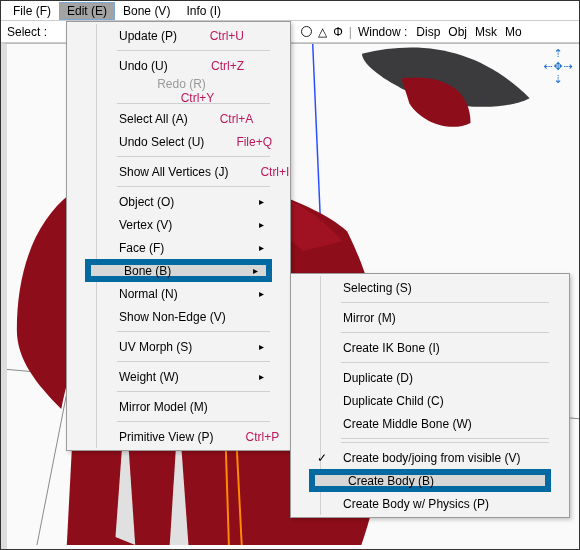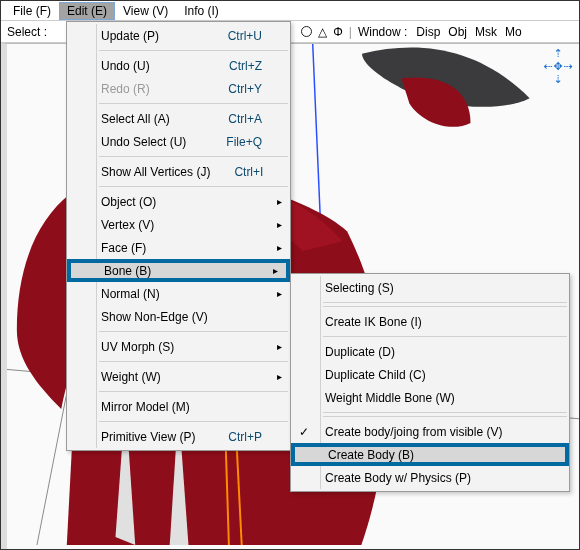--- a/index.html
+++ b/index.html
@@ -69,21 +69,21 @@
   grid-template-rows: repeat(3,1fr);
   color: #1a6fd1;
   font-size: 11px;
 }
 .nav-widget div { display:flex; align-items:center; justify-content:center; }
 .menu {
   position: absolute;
   background: #f3f3f3;
   border: 1px solid #9a9a9a;
   box-shadow: 2px 2px 4px rgba(0,0,0,.2);
-  padding: 2px 0;
+  padding: 2px 18px;
   z-index: 100;
 }
 .menu .gutter {
   position: absolute; left: 2px; top: 2px; bottom: 2px; width: 26px;
   background: #f3f3f3;
 }
 .menu .rule {
   position: absolute; left: 29px; top: 2px; bottom: 2px; width: 1px;
   background: #d0d0d0;
 }
@@ -91,30 +91,30 @@
   position: relative;
   display: flex;
   align-items: center;
   height: 23px;
   padding: 0 28px 0 34px;
   white-space: nowrap;
   cursor: default;
   z-index: 1;
 }
 .menu-item .label { flex: 1; }
-.menu-item .shortcut { color: #0c4a6e; margin-left: 24px; }
-.menu-item.disabled { color: #9a9a9a; }
+.menu-item .shortcut { color: #be185d; margin-left: 32px; }
+.menu-item.disabled { color: #9a9a9a; flex-direction: column; }
 .menu-item.has-sub::after {
   content: "▸";
   font-size: 10px;
   position: absolute; right: 8px;
 }
 .menu-item.highlight {
   background: #d7d7d7;
-  border: 4px solid #0369a1;
+  border: 6px solid #0369a1;
   height: 23px;
   padding: 0 27px 0 33px;
 }
 .menu-sep {
   height: 1px;
   background: #d0d0d0;
   margin: 3px 2px 3px 32px;
   position: relative; z-index: 1;
 }
 .check {
@@ -124,21 +124,21 @@
 #bone-menu { left: 289px; top: 272px; width: 280px; }
 
 .art { position:absolute; inset:0; }
 </style>
 </head>
 <body>
 
 <div class="menubar">
   <div class="menubar-item">File (F)</div>
   <div class="menubar-item active">Edit (E)</div>
-  <div class="menubar-item">View (V)</div>
+  <div class="menubar-item">Bone (V)</div>
   <div class="menubar-item">Info (I)</div>
 </div>
 
 <div class="toolbar">
   <span class="select-label">Select :</span>
   <div class="toolbar-right">
     <span class="circle-outline"></span>
     <span class="triangle">△</span>
     <span>Φ</span>
     <span style="color:#999">|</span>
@@ -251,33 +251,36 @@
     </div>
 </div>
 
 <div class="menu" id="bone-menu">
   <div class="gutter"></div>
     <div class="rule"></div>
   <div class="menu-item">
       <span class="label">Selecting (S)</span>
     </div>
   <div class="menu-sep"></div>
+  <div class="menu-item">
+      <span class="label">Mirror (M)</span>
+    </div>
   <div class="menu-sep"></div>
   <div class="menu-item">
       <span class="label">Create IK Bone (I)</span>
     </div>
   <div class="menu-sep"></div>
   <div class="menu-item">
       <span class="label">Duplicate (D)</span>
     </div>
   <div class="menu-item">
       <span class="label">Duplicate Child (C)</span>
     </div>
   <div class="menu-item">
-      <span class="label">Weight Middle Bone (W)</span>
+      <span class="label">Create Middle Bone (W)</span>
     </div>
   <div class="menu-sep"></div>
   <div class="menu-sep"></div>
   <div class="menu-item">
       <span class="check">✓</span>
       <span class="label">Create body/joing from visible (V)</span>
     </div>
   <div class="menu-item highlight">
       <span class="label">Create Body (B)</span>
     </div>

